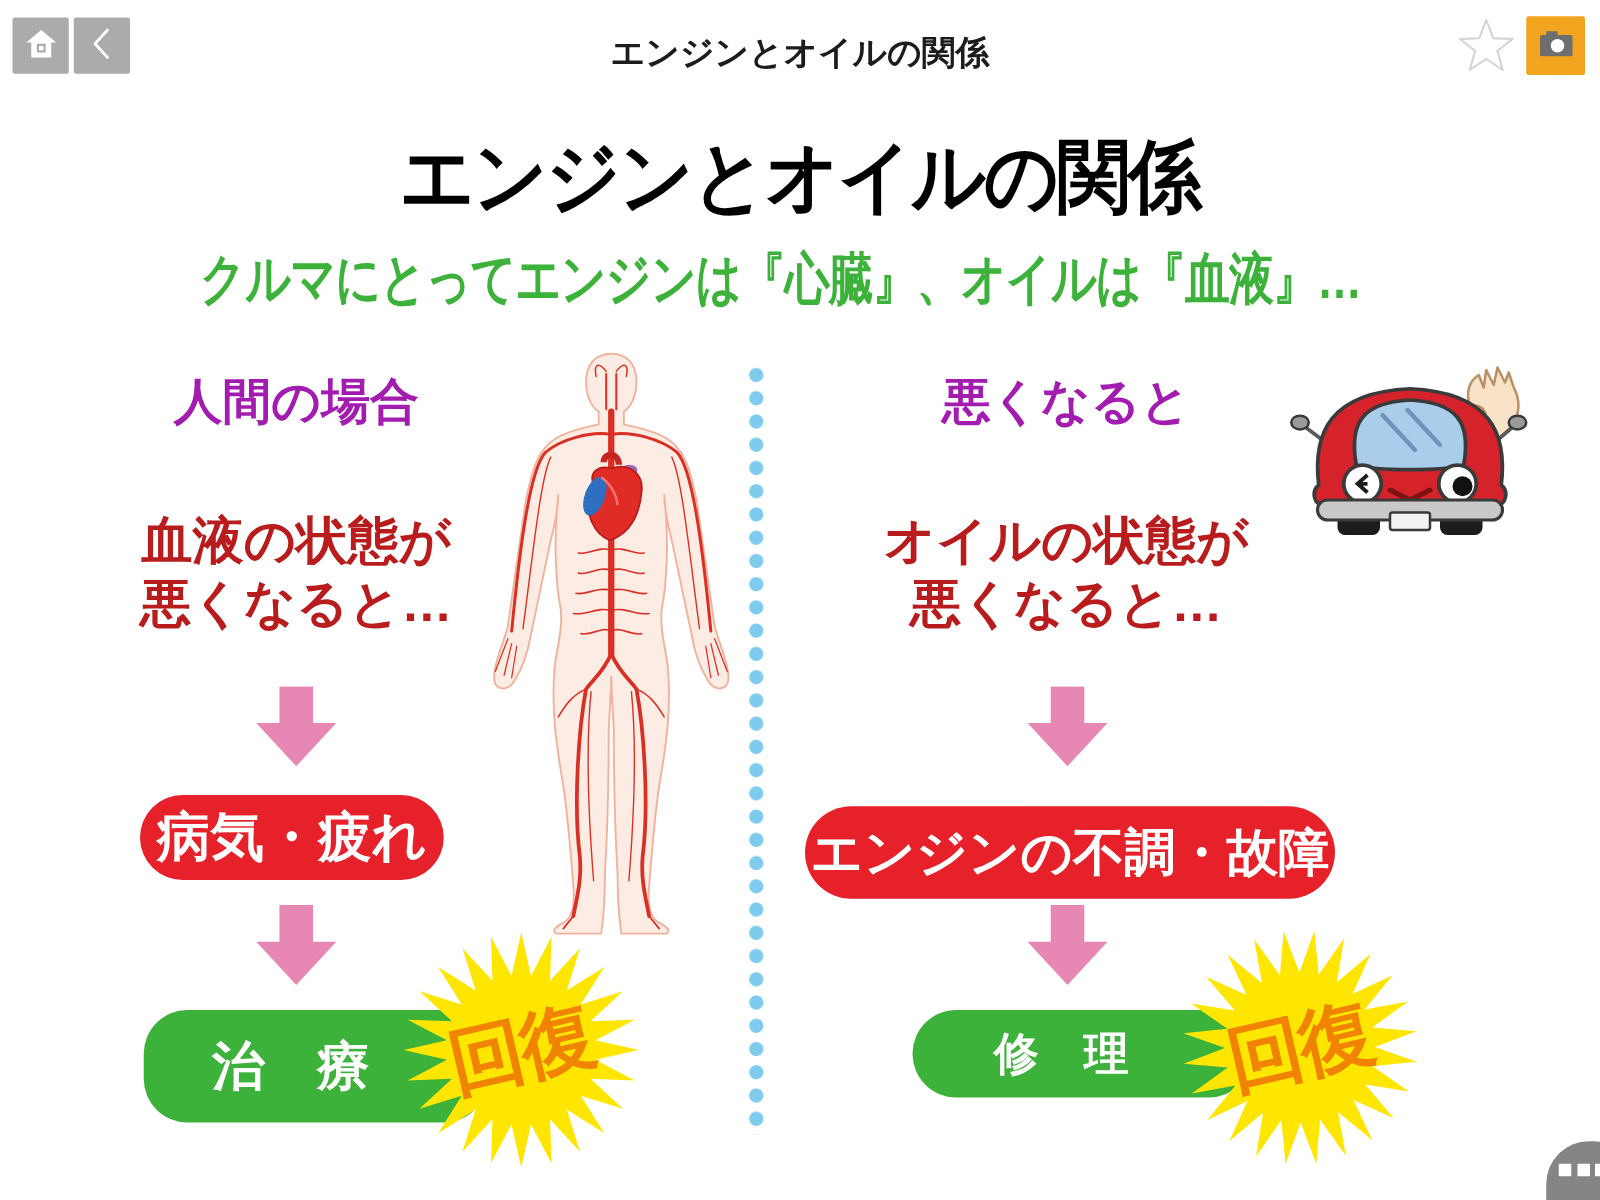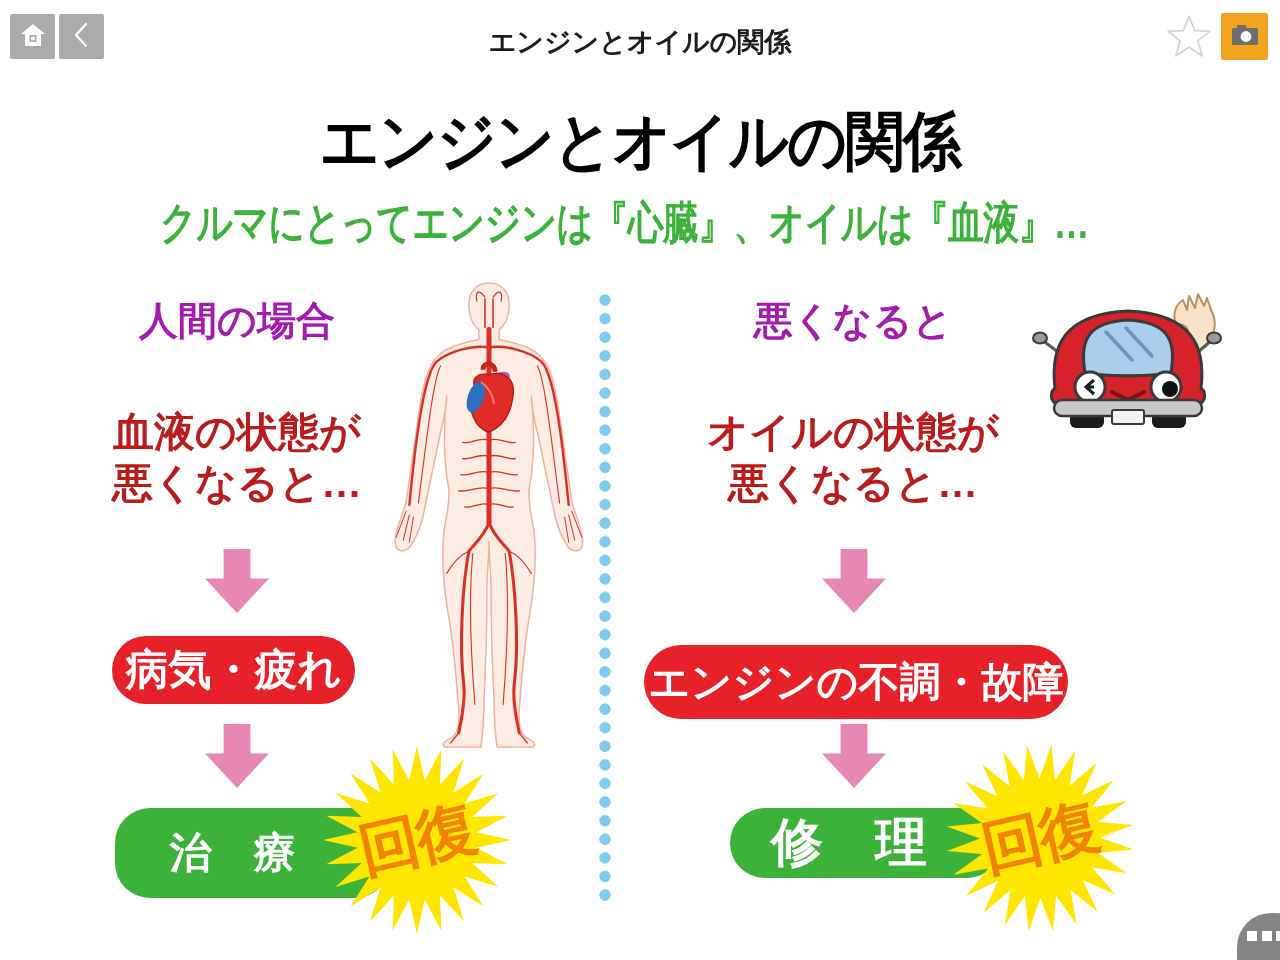--- a/index.html
+++ b/index.html
@@ -267,21 +267,21 @@
 <div class="pill pill-red" style="left:112px; top:636px; width:243px; height:68px; border-radius:34px; font-size:43px;">
   <span>病気・疲れ</span>
 </div>
 <div class="pill pill-red" style="left:644px; top:633px; width:424px; height:74px; border-radius:37px; font-size:41px;margin-top:12px;">
   <span>エンジンの不調・故障</span>
 </div>
 
 <div class="pill pill-green" style="left:115px; top:808px; width:275px; height:90px; border-radius:35px; font-size:42px; padding-right:40px;">
   <span>治　療</span>
 </div>
-<div class="pill pill-green" style="left:730px; top:808px; width:272px; height:70px; border-radius:35px; font-size:52px; padding-right:34px;">
+<div class="pill pill-green" style="left:730px; top:808px; width:272px; height:70px; border-radius:35px; font-size:36px; padding-right:34px;">
   <span>修　理</span>
 </div>
 
 <div class="burst" style="left:322px; top:745px;">
   <svg width="190" height="190" viewBox="0 0 190 190">
     <polygon points="95.0,1.0 102.8,35.5 119.3,4.2 118.0,39.6 142.0,13.6 131.5,47.4 161.5,28.5 142.6,58.5 176.4,48.0 150.4,72.0 185.8,70.7 154.5,87.2 189.0,95.0 154.5,102.8 185.8,119.3 150.4,118.0 176.4,142.0 142.6,131.5 161.5,161.5 131.5,142.6 142.0,176.4 118.0,150.4 119.3,185.8 102.8,154.5 95.0,189.0 87.2,154.5 70.7,185.8 72.0,150.4 48.0,176.4 58.5,142.6 28.5,161.5 47.4,131.5 13.6,142.0 39.6,118.0 4.2,119.3 35.5,102.8 1.0,95.0 35.5,87.2 4.2,70.7 39.6,72.0 13.6,48.0 47.4,58.5 28.5,28.5 58.5,47.4 48.0,13.6 72.0,39.6 70.7,4.2 87.2,35.5" fill="#ffe600"></polygon>
   </svg>
   <div class="burst-label">回復</div>
 </div>
 <div class="burst" style="left:945px; top:743px;">

